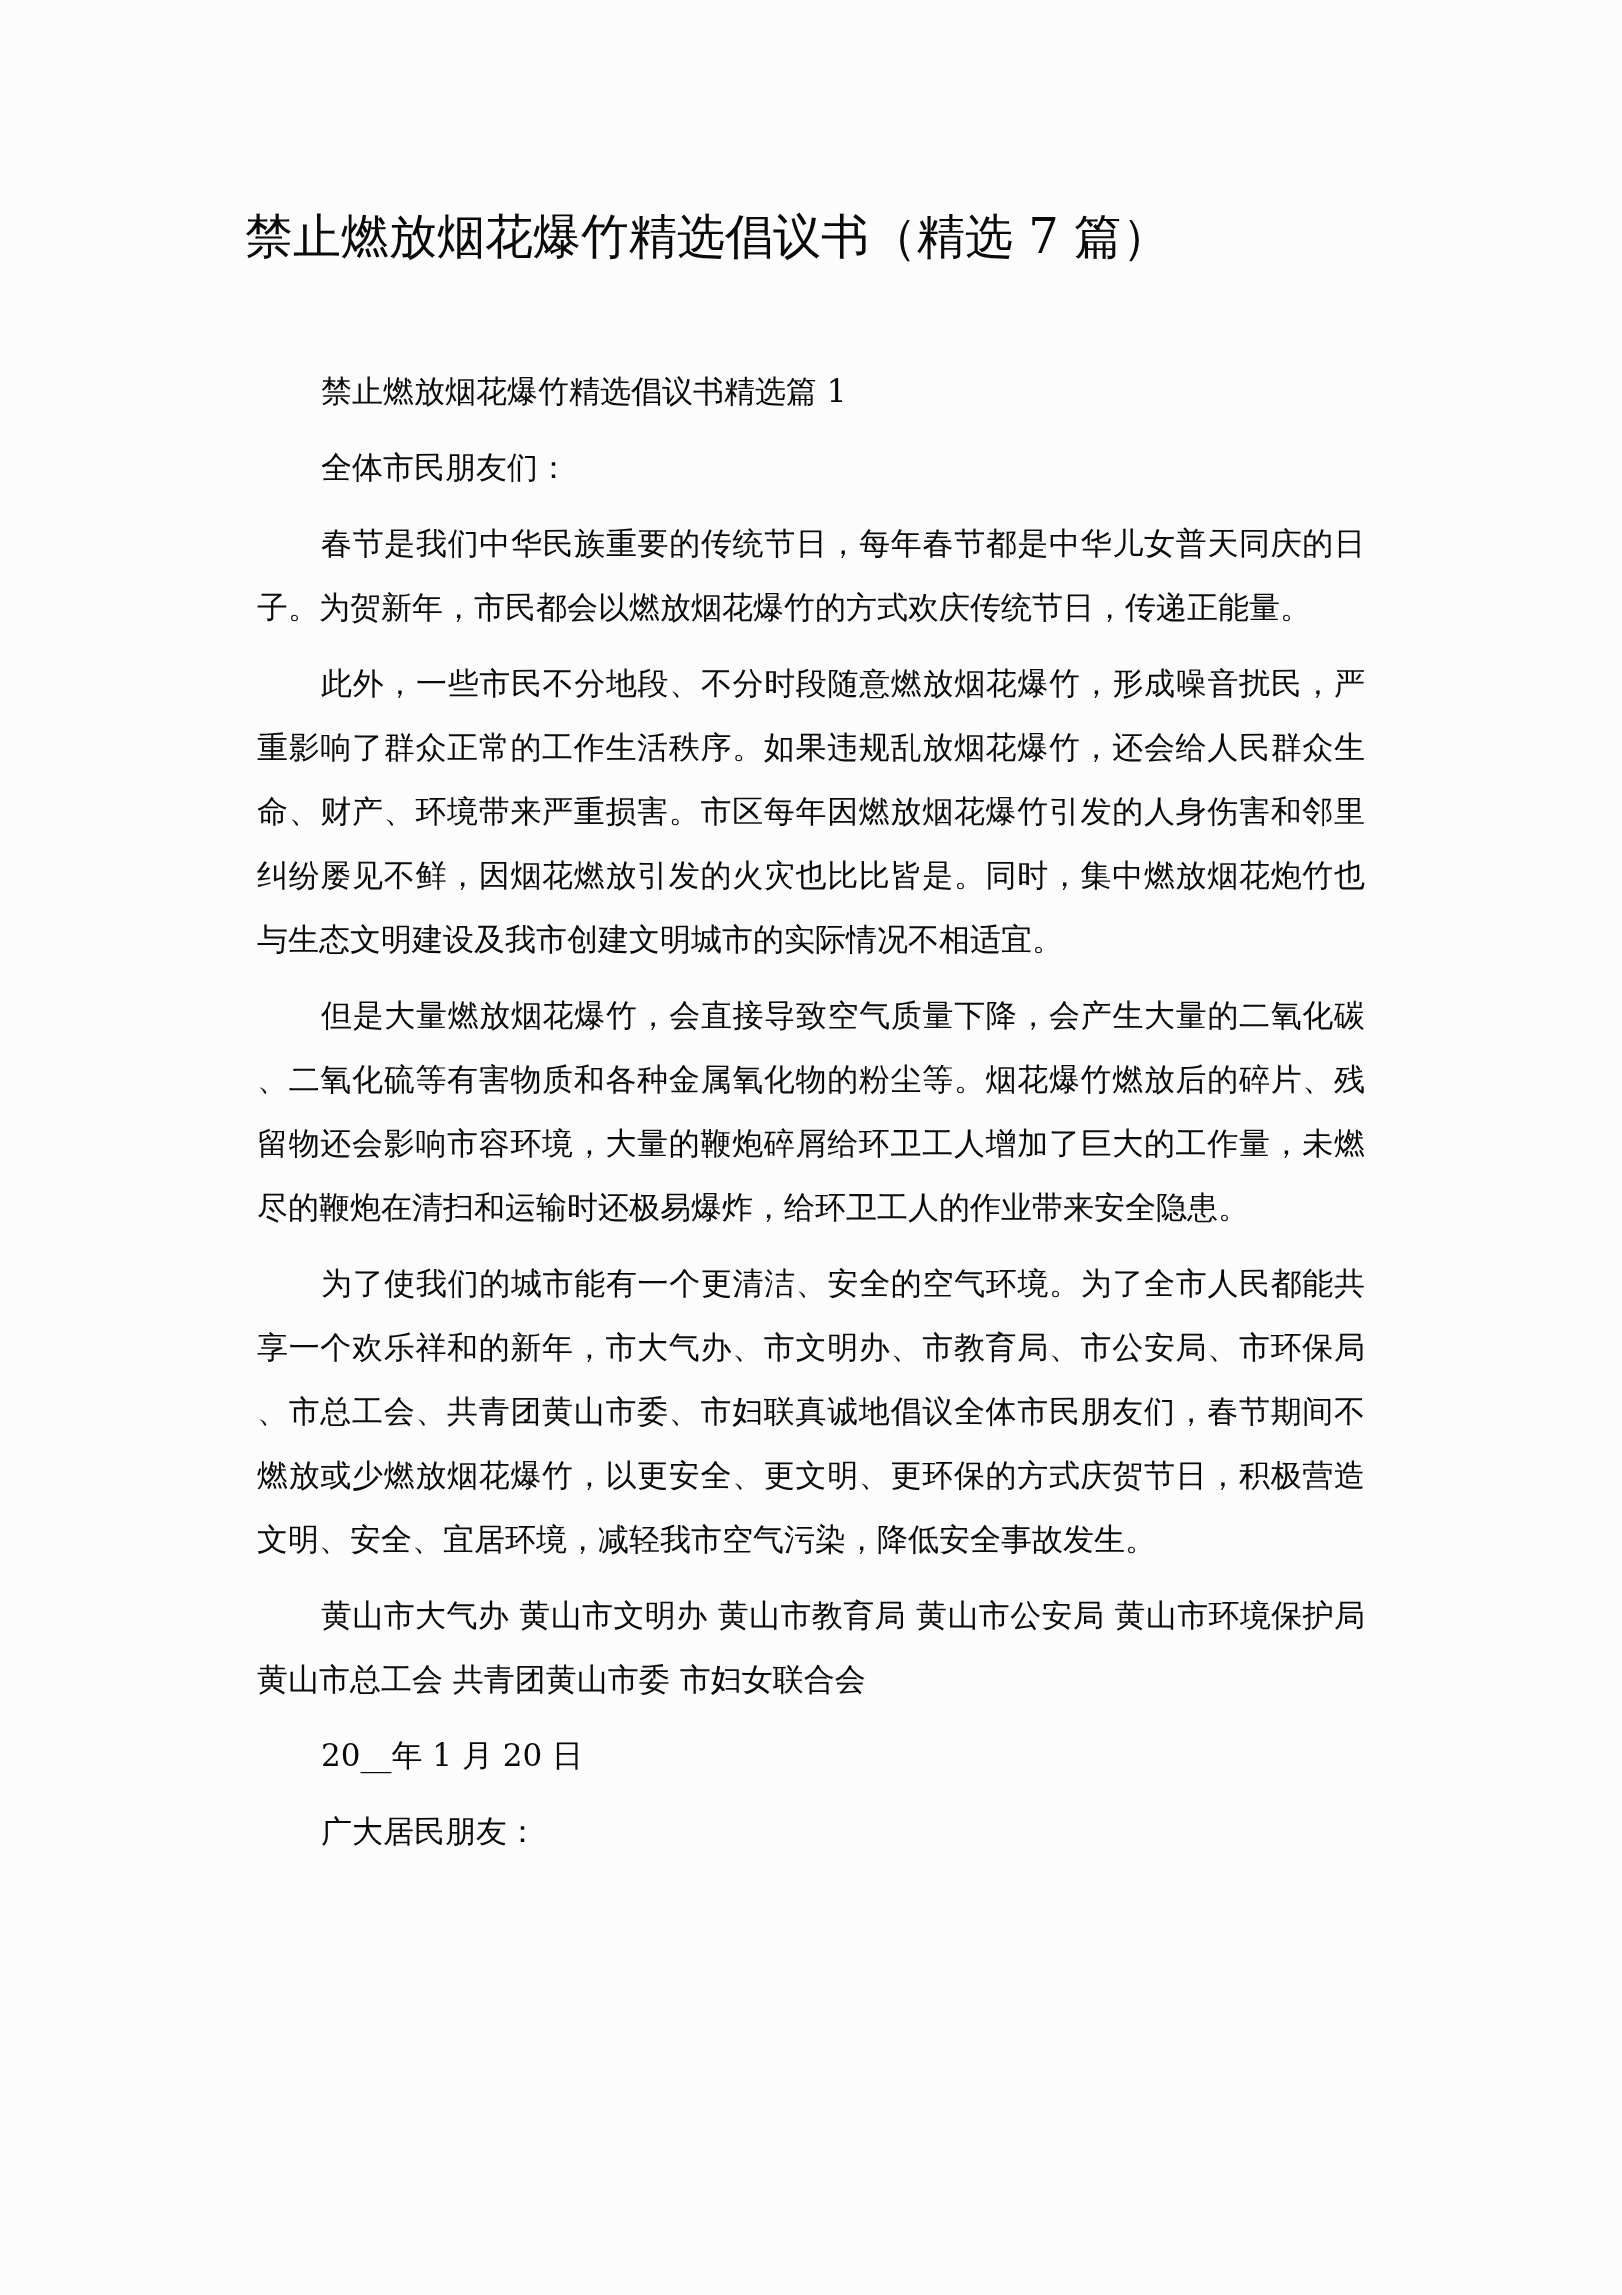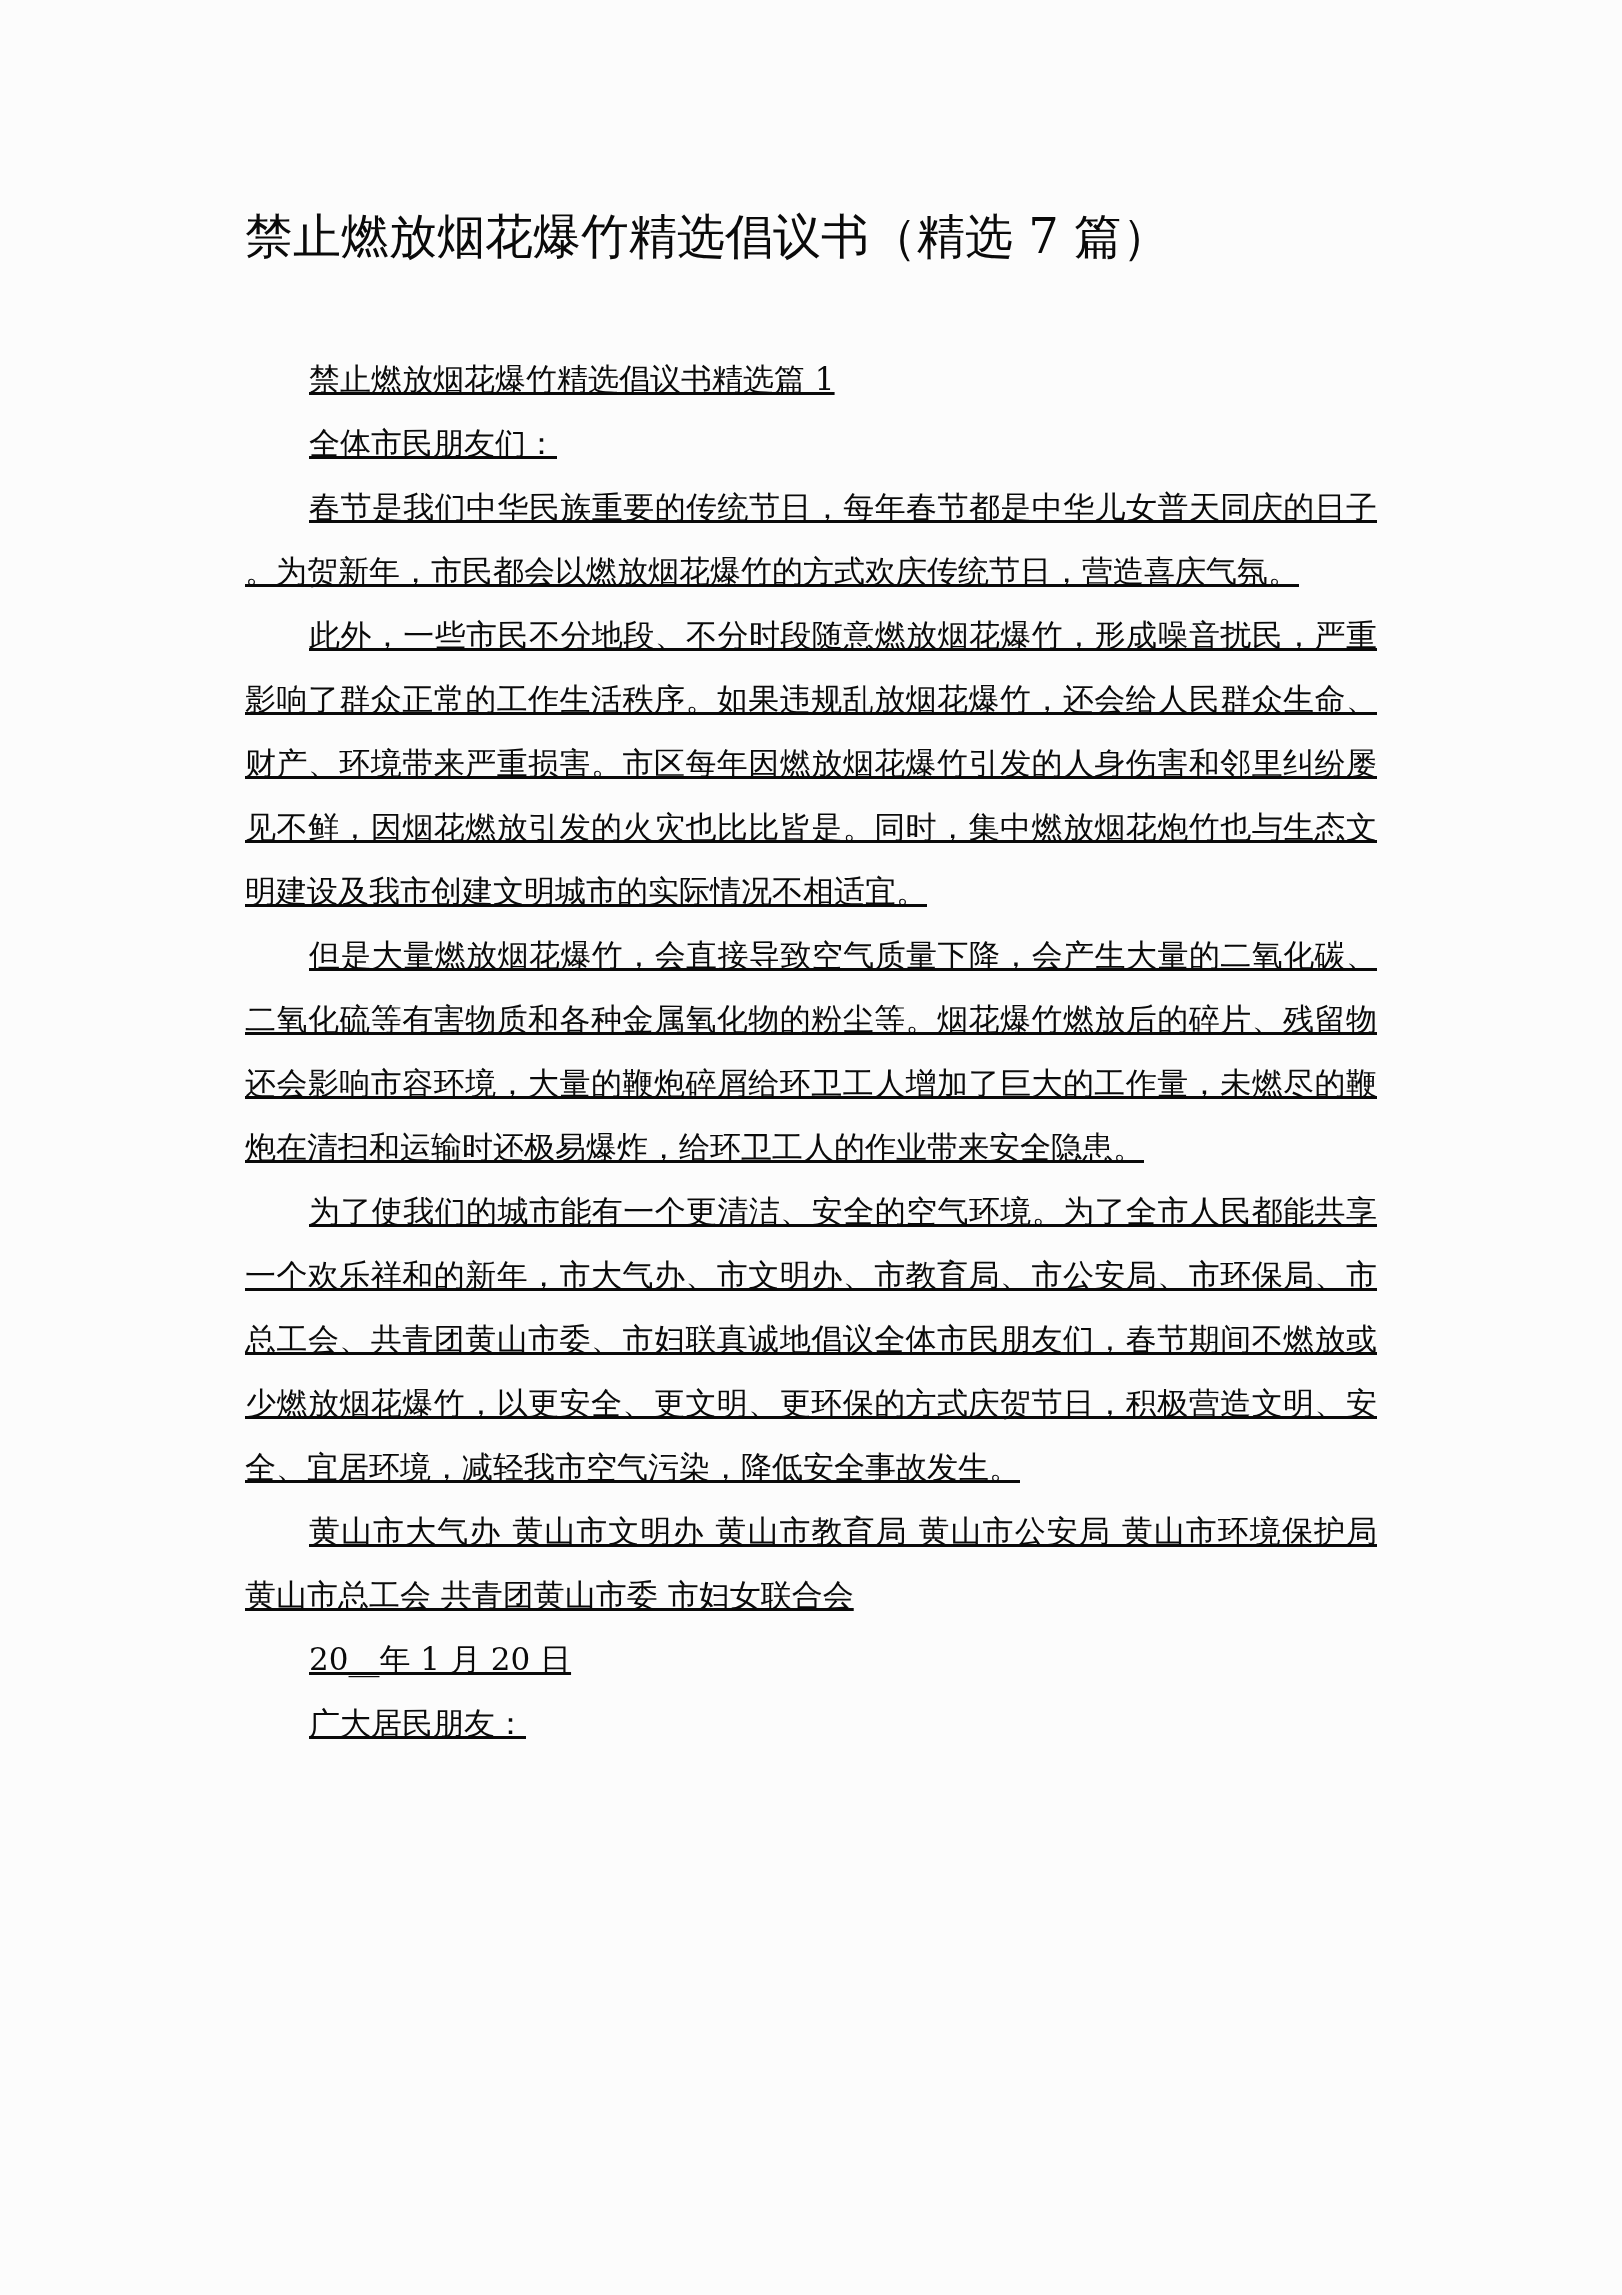--- a/index.html
+++ b/index.html
@@ -35,39 +35,38 @@
   }
   .body {
     position: absolute;
     left: 0;
     top: 347px;
     width: 1132px;
     font-size: 31px;
     line-height: 64px;
   }
   .para {
-    margin: 0;
+    margin: 12px;
     text-indent: 64px;
     text-align: justify;
     text-justify: inter-ideograph;
     word-break: break-all;
     line-break: anywhere;
-    text-decoration: underline;
   }
 </style>
 </head>
 <body>
 
 <div class="page">
   <h1 class="doc-title">禁止燃放烟花爆竹精选倡议书（精选 7 篇）</h1>
 
   <div class="body">
     <p class="para">禁止燃放烟花爆竹精选倡议书精选篇 1</p>
     <p class="para">全体市民朋友们：</p>
-    <p class="para">春节是我们中华民族重要的传统节日，每年春节都是中华儿女普天同庆的日子。为贺新年，市民都会以燃放烟花爆竹的方式欢庆传统节日，营造喜庆气氛。</p>
+    <p class="para">春节是我们中华民族重要的传统节日，每年春节都是中华儿女普天同庆的日子。为贺新年，市民都会以燃放烟花爆竹的方式欢庆传统节日，传递正能量。</p>
     <p class="para">此外，一些市民不分地段、不分时段随意燃放烟花爆竹，形成噪音扰民，严重影响了群众正常的工作生活秩序。如果违规乱放烟花爆竹，还会给人民群众生命、财产、环境带来严重损害。市区每年因燃放烟花爆竹引发的人身伤害和邻里纠纷屡见不鲜，因烟花燃放引发的火灾也比比皆是。同时，集中燃放烟花炮竹也与生态文明建设及我市创建文明城市的实际情况不相适宜。</p>
     <p class="para">但是大量燃放烟花爆竹，会直接导致空气质量下降，会产生大量的二氧化碳、二氧化硫等有害物质和各种金属氧化物的粉尘等。烟花爆竹燃放后的碎片、残留物还会影响市容环境，大量的鞭炮碎屑给环卫工人增加了巨大的工作量，未燃尽的鞭炮在清扫和运输时还极易爆炸，给环卫工人的作业带来安全隐患。</p>
     <p class="para">为了使我们的城市能有一个更清洁、安全的空气环境。为了全市人民都能共享一个欢乐祥和的新年，市大气办、市文明办、市教育局、市公安局、市环保局、市总工会、共青团黄山市委、市妇联真诚地倡议全体市民朋友们，春节期间不燃放或少燃放烟花爆竹，以更安全、更文明、更环保的方式庆贺节日，积极营造文明、安全、宜居环境，减轻我市空气污染，降低安全事故发生。</p>
     <p class="para">黄山市大气办 黄山市文明办 黄山市教育局 黄山市公安局 黄山市环境保护局 黄山市总工会 共青团黄山市委 市妇女联合会</p>
     <p class="para">20__年 1 月 20 日</p>
     <p class="para">广大居民朋友：</p>
   </div>
 </div>
 
 

